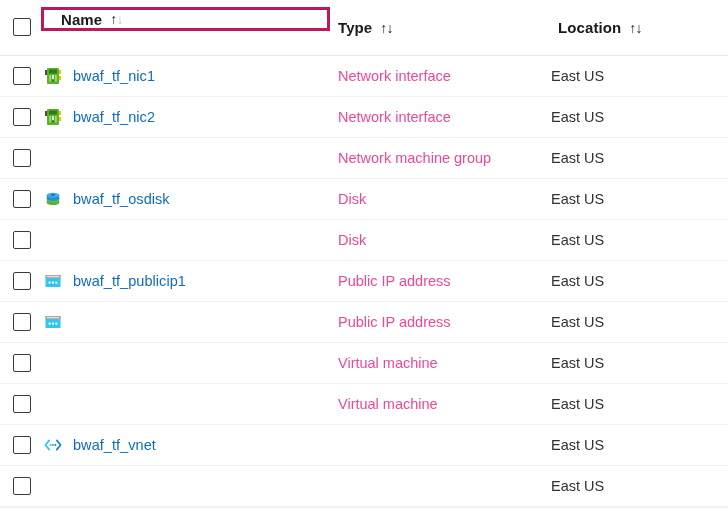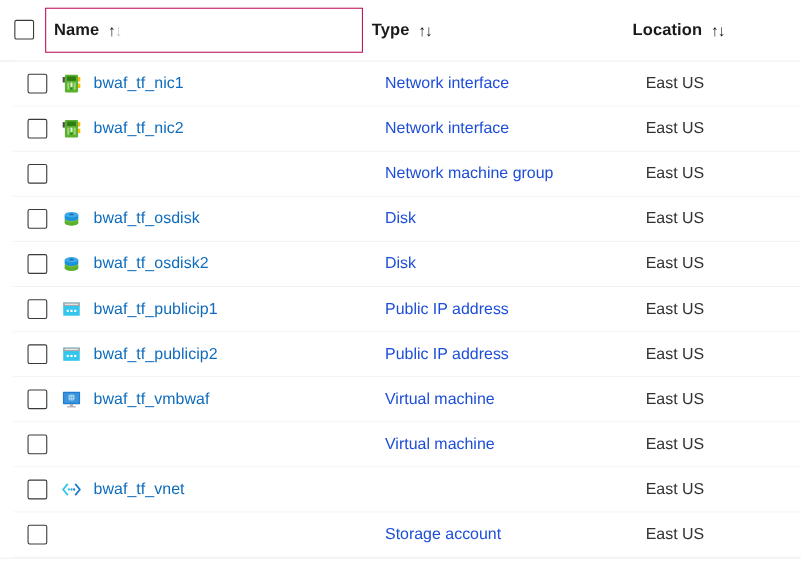--- a/index.html
+++ b/index.html
@@ -35,28 +35,28 @@
     align-items: center;
     font-size: 15px;
     font-weight: 600;
     color: #1b1a19;
     letter-spacing: 0.1px;
     white-space: nowrap;
   }
   .th-name {
     left: 41px;
     top: 7px;
-    height: 41px;
+    height: 24px;
     width: 289px;
     box-sizing: border-box;
-    border: 1px solid #be185d;
-    padding-left: 7px;
+    border: 3px solid #be185d;
+    padding-left: 17px;
   }
   .th-type { left: 338px; justify-content: flex-end; }
-  .th-location { left: 575px; }
+  .th-location { left: 558px; }
 
   .sort-arrows {
     margin-left: 8px;
     display: inline-flex;
     align-items: center;
     font-size: 14px;
     font-weight: 400;
     line-height: 1;
   }
   .arr-up { color: #1b1a19; }
@@ -79,21 +79,20 @@
     background: #ffffff;
   }
   .thead .check-cell { top: 18px; }
 
   
   .row {
     position: relative;
     height: 40px;
     border-bottom: 1px solid #f3f2f1;
     background: #ffffff;
-    margin-left: 12px;
   }
   .row .check-cell { top: 11px; }
 
   .cell-name {
     position: absolute;
     left: 44px;
     top: 0;
     height: 40px;
     display: flex;
     align-items: center;
@@ -116,26 +115,26 @@
   }
 
   .cell-type {
     position: absolute;
     left: 338px;
     top: 0;
     height: 40px;
     display: flex;
     align-items: center;
     font-size: 14.5px;
-    color: #1d4ed8;
+    color: #ec4899;
     white-space: nowrap;
   }
   .cell-location {
     position: absolute;
-    left: 575px;
+    left: 551px;
     top: 0;
     height: 40px;
     display: flex;
     align-items: center;
     font-size: 14.5px;
     color: #323130;
     white-space: nowrap;
   }
 
   .table-bottom-rule {
@@ -251,34 +250,20 @@
           </span>
           <a class="name-link" href="#">bwaf_tf_osdisk</a>
         </div>
         <div class="cell-type">Disk</div>
         <div class="cell-location">East US</div>
       </div>
       <div class="row">
         <div class="check-cell">
           <div class="checkbox"></div>
         </div>
-        <div class="cell-name">
-          <span class="row-icon">
-            <svg viewBox="0 0 18 18">
-              <ellipse cx="9" cy="12.6" rx="6.2" ry="2.5" fill="#5bb12f"></ellipse>
-              <path d="M2.8 9.6 V12.6 C2.8 14 5.6 15.1 9 15.1 S15.2 14 15.2 12.6 V9.6Z" fill="#5bb12f"></path>
-              <ellipse cx="9" cy="9.6" rx="6.2" ry="2.5" fill="#76bc43"></ellipse>
-              <ellipse cx="9" cy="8.2" rx="6.2" ry="2.5" fill="#1b93d8"></ellipse>
-              <path d="M2.8 5.2 V8.2 C2.8 9.6 5.6 10.7 9 10.7 S15.2 9.6 15.2 8.2 V5.2Z" fill="#1b93d8"></path>
-              <ellipse cx="9" cy="5.2" rx="6.2" ry="2.5" fill="#3fa8e8"></ellipse>
-              <ellipse cx="9" cy="4.9" rx="2.1" ry="0.85" fill="#1b6fb0"></ellipse>
-            </svg>
-          </span>
-          <a class="name-link" href="#">bwaf_tf_osdisk2</a>
-        </div>
         <div class="cell-type">Disk</div>
         <div class="cell-location">East US</div>
       </div>
       <div class="row">
         <div class="check-cell">
           <div class="checkbox"></div>
         </div>
         <div class="cell-name">
           <span class="row-icon">
             <svg viewBox="0 0 18 18">
@@ -303,42 +288,27 @@
           <span class="row-icon">
             <svg viewBox="0 0 18 18">
               <rect x="1.5" y="3" width="15" height="12" fill="#32c6ec"></rect>
               <rect x="1.5" y="3" width="15" height="3.2" fill="#a8a8a8"></rect>
               <rect x="3" y="4.1" width="12" height="1.1" fill="#e8e8e8"></rect>
               <rect x="4.6" y="9.6" width="2" height="2" fill="#ffffff"></rect>
               <rect x="8" y="9.6" width="2" height="2" fill="#ffffff"></rect>
               <rect x="11.4" y="9.6" width="2" height="2" fill="#ffffff"></rect>
             </svg>
           </span>
-          <a class="name-link" href="#">bwaf_tf_publicip2</a>
         </div>
         <div class="cell-type">Public IP address</div>
         <div class="cell-location">East US</div>
       </div>
       <div class="row">
         <div class="check-cell">
           <div class="checkbox"></div>
-        </div>
-        <div class="cell-name">
-          <span class="row-icon">
-            <svg viewBox="0 0 18 18">
-              <rect x="1.2" y="2.2" width="15.6" height="11.2" rx="0.6" fill="#1f7ed0"></rect>
-              <rect x="2.4" y="3.3" width="13.2" height="9" fill="#3a95dd"></rect>
-              <circle cx="9" cy="7.3" r="3" fill="#bfe6f7"></circle>
-              <circle cx="9" cy="7.3" r="3" fill="none" stroke="#5aa8dd" stroke-width="0.7"></circle>
-              <path d="M6 7.3h6M9 4.3c1.3 1.7 1.3 4.3 0 6M9 4.3c-1.3 1.7-1.3 4.3 0 6" stroke="#5aa8dd" stroke-width="0.6" fill="none"></path>
-              <rect x="7.6" y="13.4" width="2.8" height="1.8" fill="#a8a8a8"></rect>
-              <rect x="5" y="15.1" width="8" height="1.3" rx="0.5" fill="#b8b8b8"></rect>
-            </svg>
-          </span>
-          <a class="name-link" href="#">bwaf_tf_vmbwaf</a>
         </div>
         <div class="cell-type">Virtual machine</div>
         <div class="cell-location">East US</div>
       </div>
       <div class="row">
         <div class="check-cell">
           <div class="checkbox"></div>
         </div>
         <div class="cell-type">Virtual machine</div>
         <div class="cell-location">East US</div>
@@ -358,19 +328,18 @@
             </svg>
           </span>
           <a class="name-link" href="#">bwaf_tf_vnet</a>
         </div>
         <div class="cell-location">East US</div>
       </div>
       <div class="row">
         <div class="check-cell">
           <div class="checkbox"></div>
         </div>
-        <div class="cell-type">Storage account</div>
         <div class="cell-location">East US</div>
       </div>
     </div>
 
   <div class="table-bottom-rule"></div>
 </div>
 
 </body></html>

